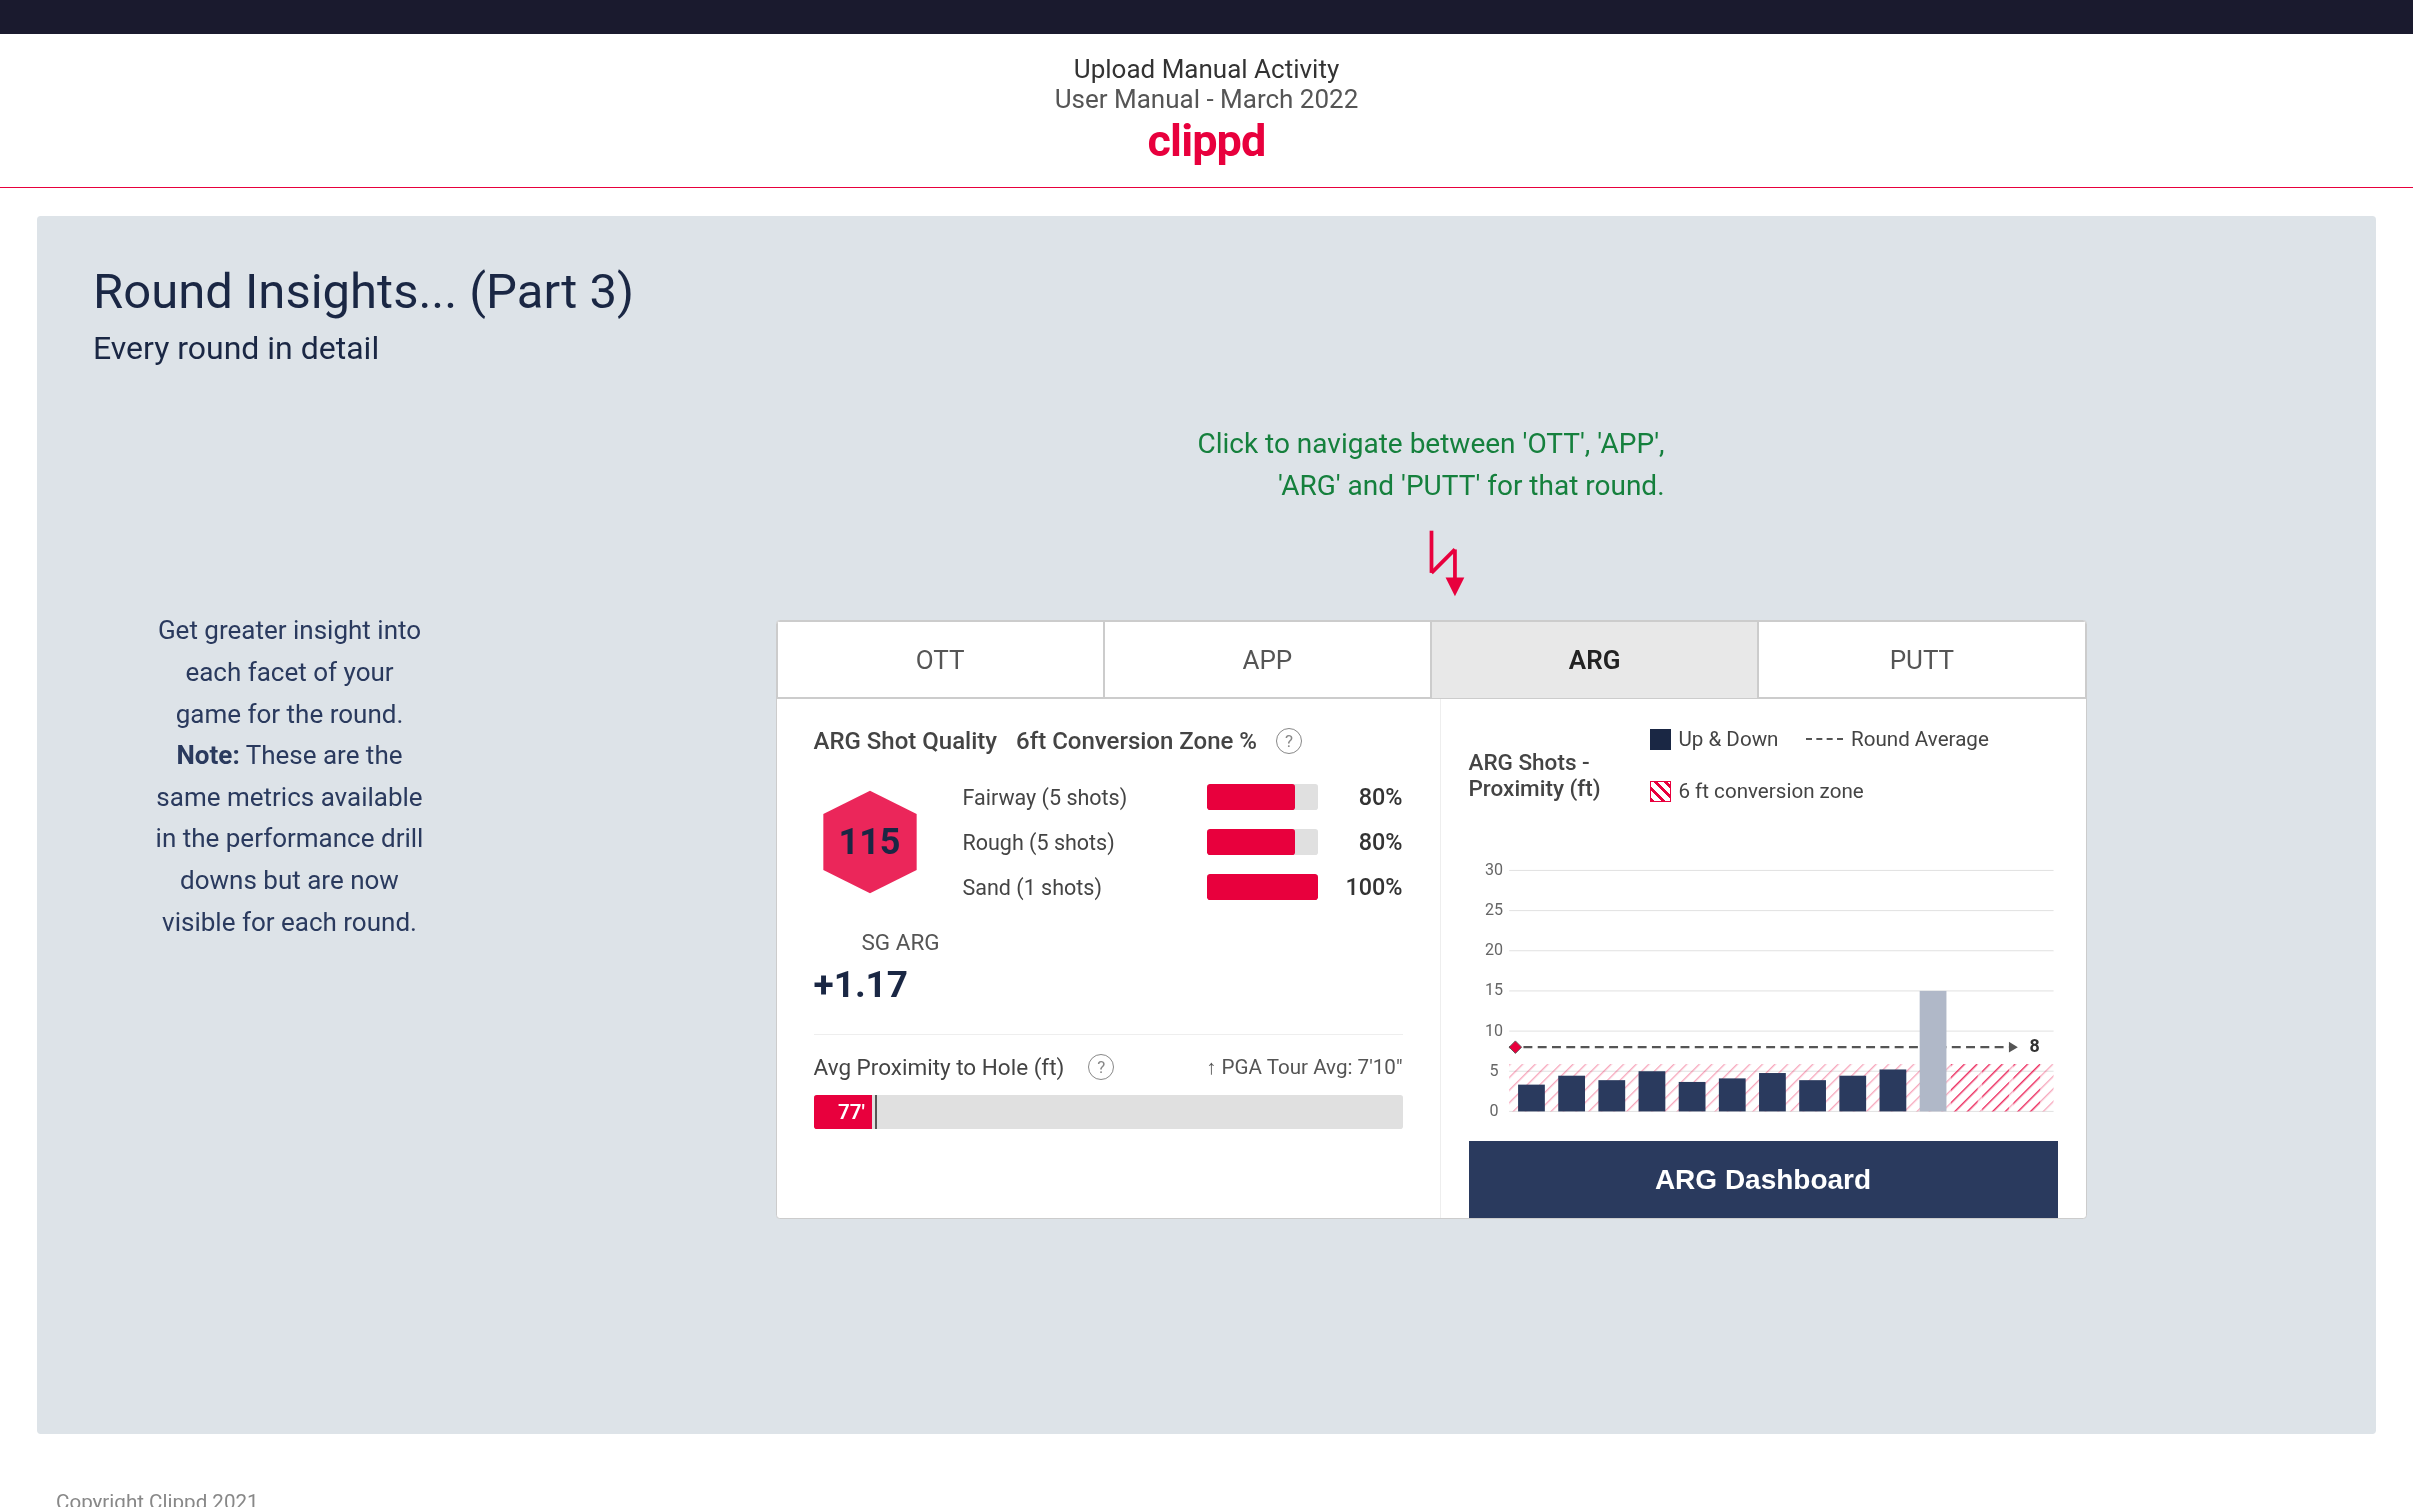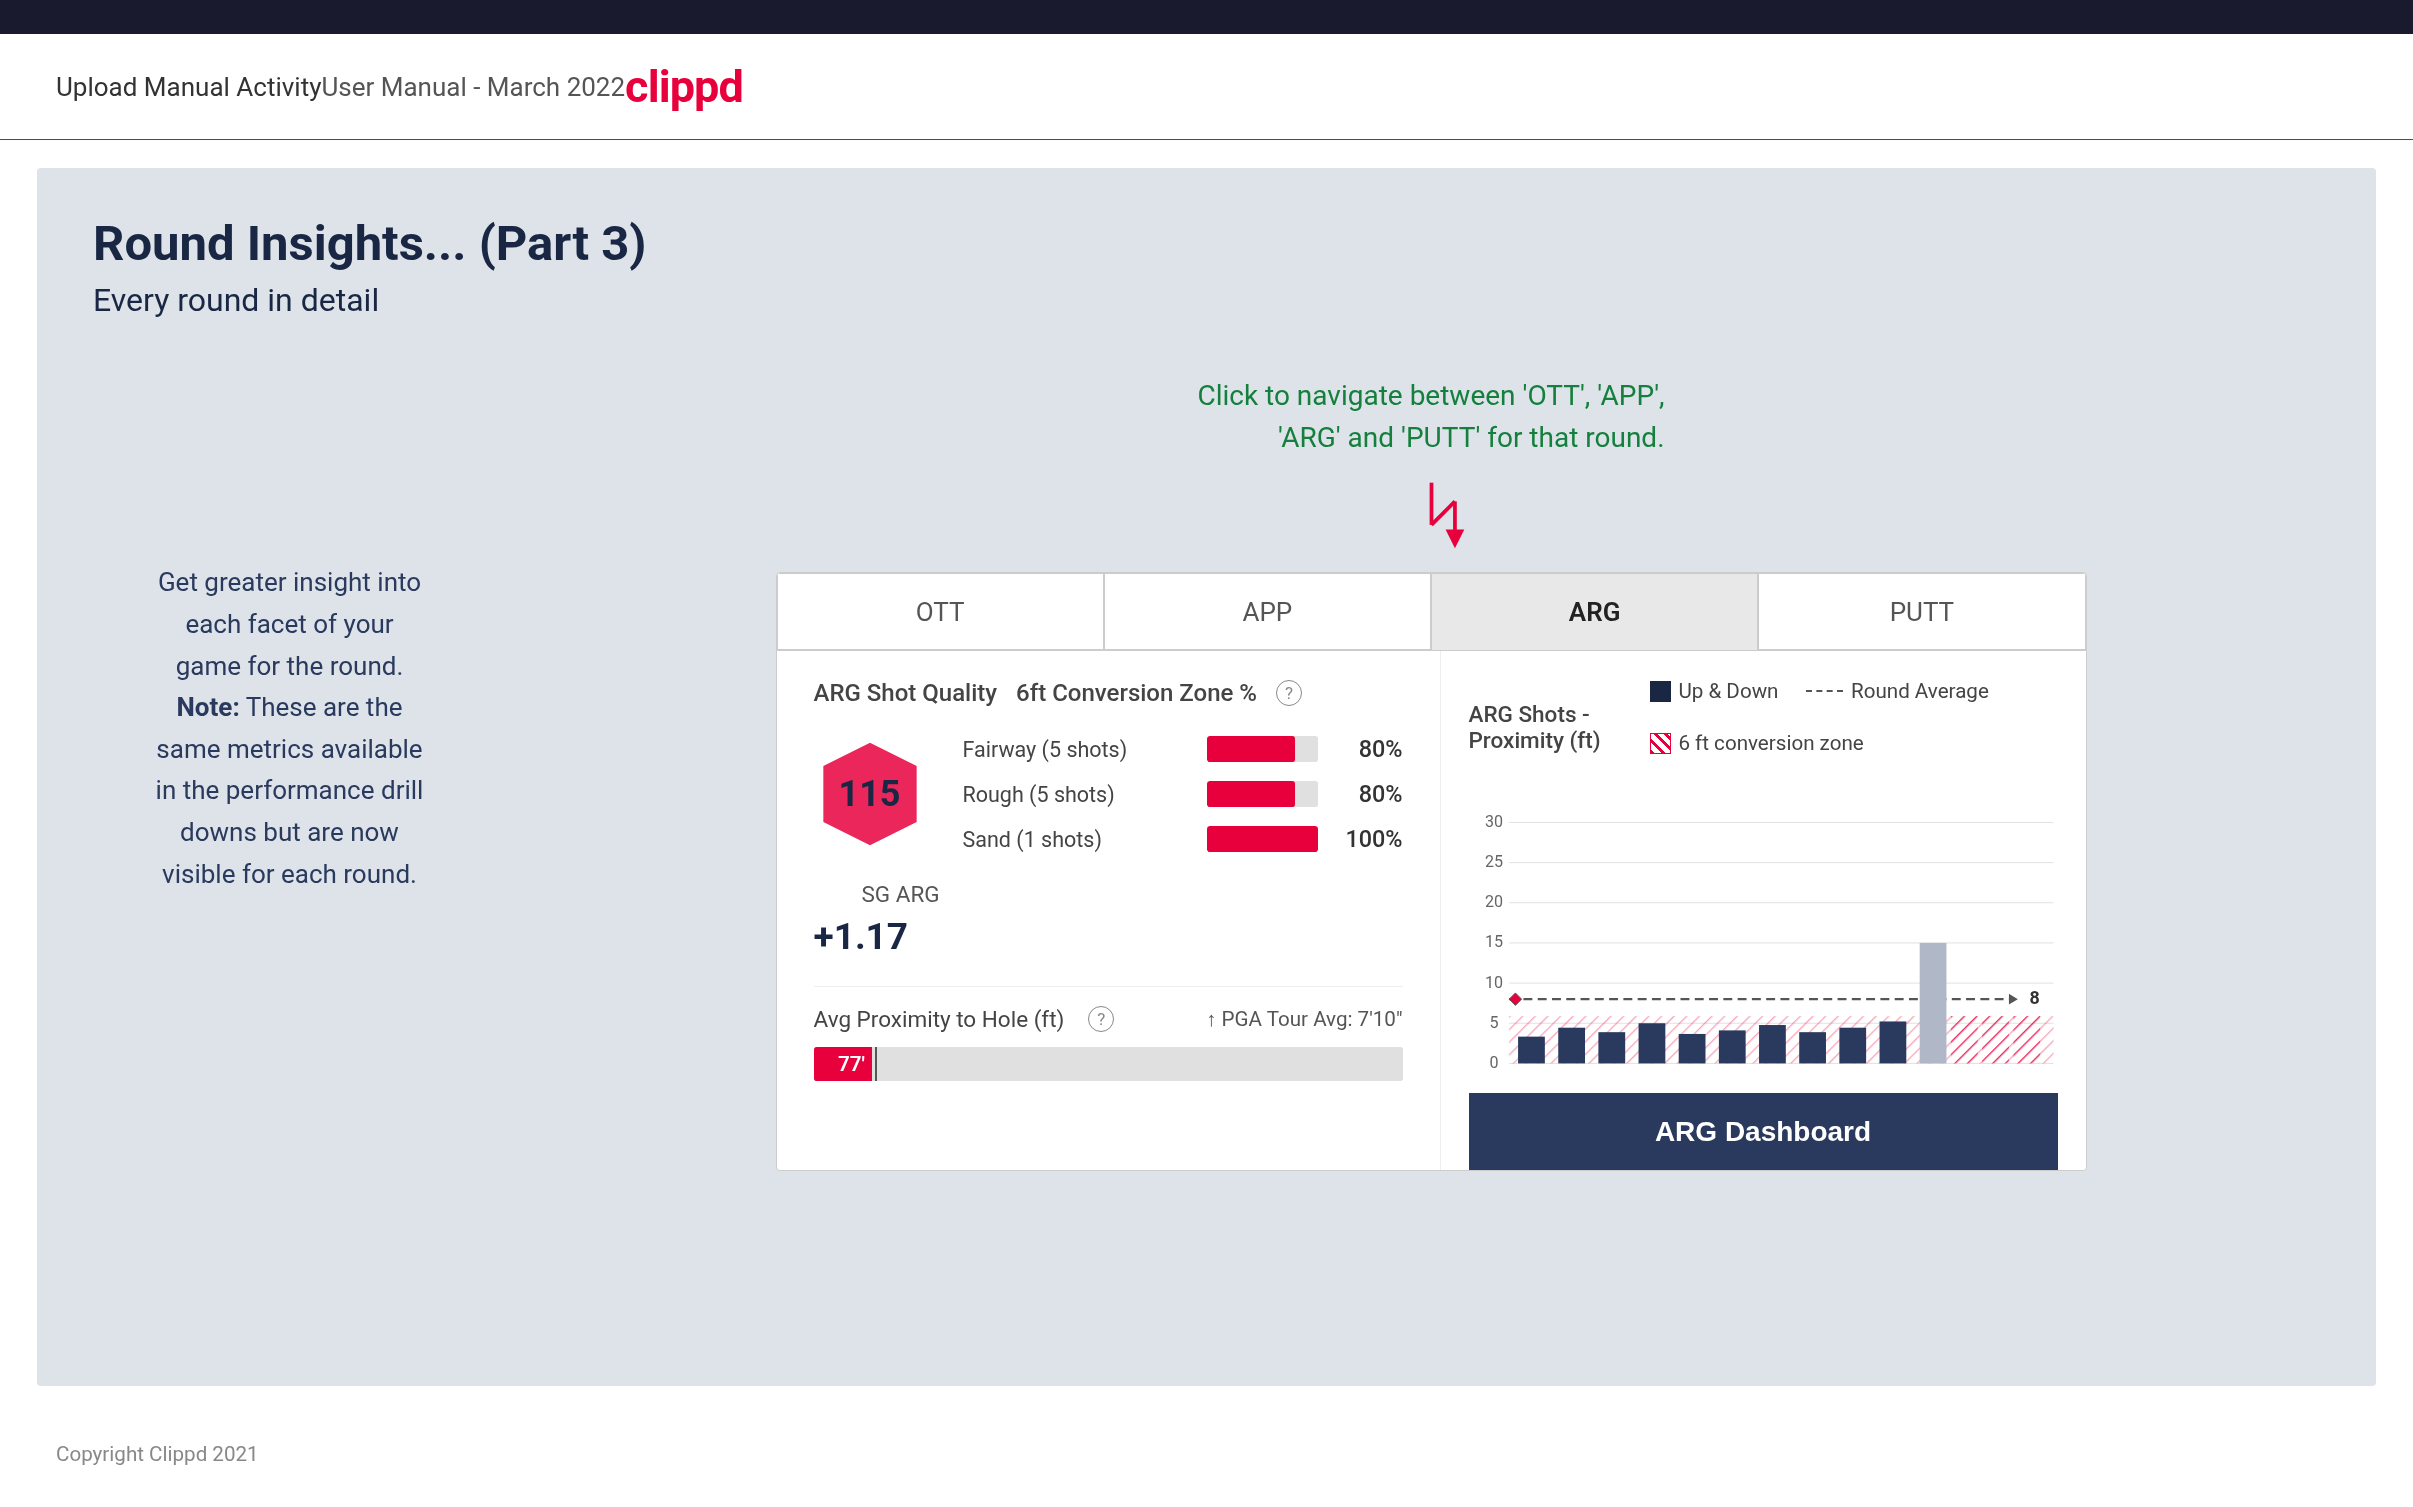--- a/index.html
+++ b/index.html
@@ -11,23 +11,24 @@
       min-height: 1508px;
     }
     .top-bar {
       background: #1a1a2e;
       height: 34px;
       width: 100%;
     }
     .header {
       display: flex;
       align-items: center;
-      justify-content: flex-start;
-      padding: 26px 56px;
+      justify-content: center;
+      padding: 20px 56px;
       border-bottom: 1.9px solid #e8003d;
+      flex-direction: column;
     }
     .header-left {
       font-size: 26px;
       color: #333;
       font-weight: 400;
     }
     .header-center {
       font-size: 26px;
       color: #555;
       font-weight: 400;
@@ -40,21 +41,21 @@
     }
     .main-content {
       background: #dde3e8;
       margin: 28px 37px;
       padding: 47px 56px;
       border-radius: 3.7px;
       min-height: 1218px;
     }
     .page-title {
       font-size: 49px;
-      font-weight: 700;
+      font-weight: 400;
       color: #1a2744;
       margin-bottom: 9.4px;
     }
     .page-subtitle {
       font-size: 32px;
       color: #1a2744;
       font-weight: 400;
       margin-bottom: 56px;
     }
     .content-area {

